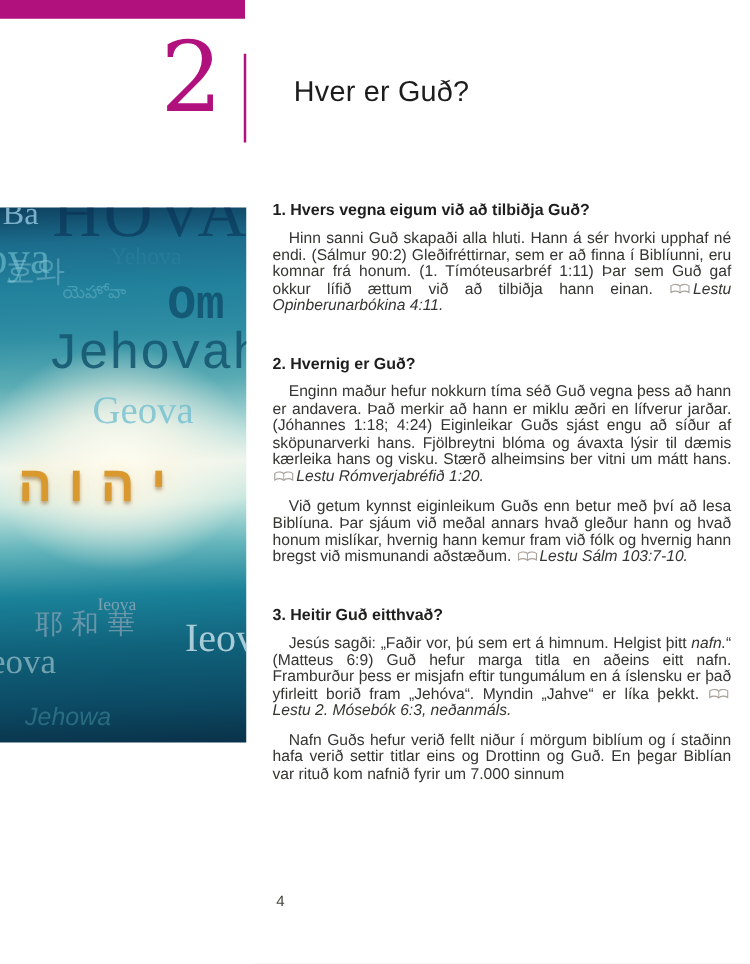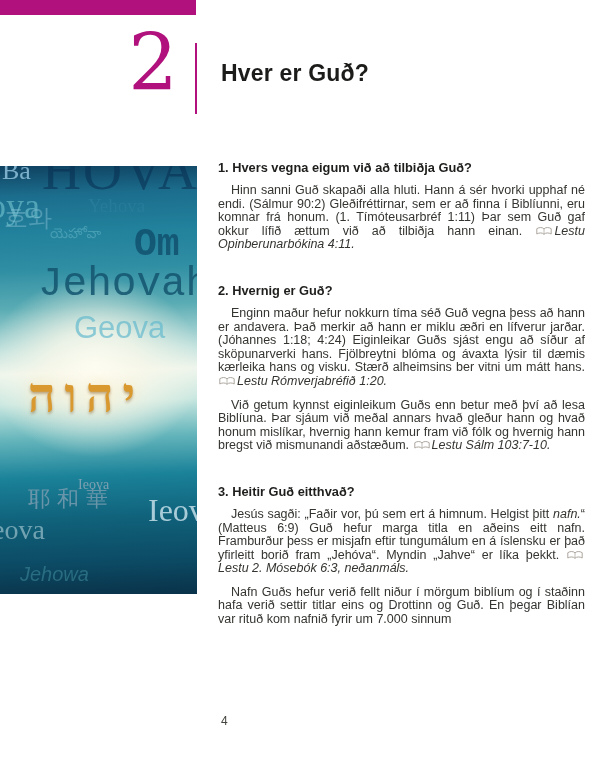--- a/index.html
+++ b/index.html
@@ -27,22 +27,22 @@
     font-family: "DejaVu Serif", serif;
     font-size: 78px; line-height: 1;
     color: #b1117c;
   }
   .header-divider {
     position: absolute; left: 195px; top: 43px;
     width: 2px; height: 71px;
     background: #b1117c;
   }
   .lesson-title {
-    position: absolute; left: 221px; top: 60px; margin: 0;
-    font-size: 23px; font-weight: 700; letter-spacing: .2px;
+    position: absolute; left: 235px; top: 60px; margin: 0;
+    font-size: 23px; font-weight: 400; letter-spacing: .2px;
     color: #1c1c1a;
   }
 
   
   .hero {
     position: absolute; left: 0; top: 166px;
     width: 197px; height: 428px;
     overflow: hidden;
     background:
       radial-gradient(ellipse 150px 125px at 48% 47%,
@@ -55,25 +55,25 @@
   .hero span { position: absolute; white-space: nowrap; line-height: 1; }
 
   .w-ba      { left: 2px;   top: -8px;  font-size: 26px; font-family: "Liberation Serif", serif; color: rgba(150,200,225,.8); }
   .w-hova    { left: 42px;  top: -22px; font-size: 54px; font-family: "Liberation Serif", serif; letter-spacing: 2px; color: rgba(8,45,80,.55); }
   .w-oya     { left: -12px; top: 22px;  font-size: 36px; font-family: "Liberation Serif", serif; color: rgba(125,205,215,.55); }
   .w-yehova  { left: 88px;  top: 30px;  font-size: 19px; font-family: "Liberation Serif", serif; color: rgba(40,125,155,.85); }
   .w-kor     { left: 4px;   top: 40px;  font-size: 24px; color: rgba(140,195,215,.45); }
   .w-telugu  { left: 50px;  top: 60px;  font-size: 14px; color: rgba(80,165,185,.8); }
   .w-om      { left: 134px; top: 60px;  font-size: 38px; font-weight: bold; font-family: Liberation Mono, monospace; color: rgba(12,70,100,.7); }
   .w-jehovah { left: 38px;  top: 98px;  font-size: 41px; font-family: Liberation Mono, monospace; color: rgba(20,86,112,.88); }
-  .w-geova   { left: 74px;  top: 146px; font-size: 31px; font-family: Liberation Sans, sans-serif; color: rgba(100,185,205,.7); }
+  .w-geova   { left: 74px;  top: 146px; font-size: 31px; font-family: Liberation Serif, serif; color: rgba(100,185,205,.7); }
   .hebrew    {
-    left: 28px; top: 206px;
-    font-size: 48px; font-weight: bold; letter-spacing: 9px;
-    font-family: Liberation Serif, serif;
+    left: 16px; top: 206px;
+    font-size: 40px; font-weight: bold; letter-spacing: 9px;
+    font-family: Liberation Mono, monospace;
     color: #d9992f;
     text-shadow: 0 2px 3px rgba(120,70,10,.45), 0 0 14px rgba(255,225,160,.7);
   }
   .w-ieova-f { left: 78px;  top: 312px; font-size: 14px; font-family: "Liberation Serif", serif; color: rgba(150,170,185,.8); }
   .w-chinese { left: 28px;  top: 322px; font-size: 22px; letter-spacing: 7px; color: rgba(120,155,175,.85); }
   .w-ieova-r { left: 148px; top: 328px; font-size: 32px; font-family: "Liberation Serif", serif; color: rgba(185,215,226,.9); }
   .w-eova    { left: -8px;  top: 350px; font-size: 28px; font-family: "Liberation Serif", serif; color: rgba(195,222,228,.55); }
   .w-jehowa  { left: 20px;  top: 398px; font-size: 20px; font-style: italic; color: rgba(70,150,165,.5); }
   .w-jeho-t  { left: 116px; top: 384px; font-size: 36px; font-family: "Liberation Serif", serif; color: rgba(70,160,170,.55); }
   .w-iegov   { left: -4px;  top: 462px; font-size: 23px; font-family: "Liberation Serif", serif; color: rgba(18,76,106,.7); }

